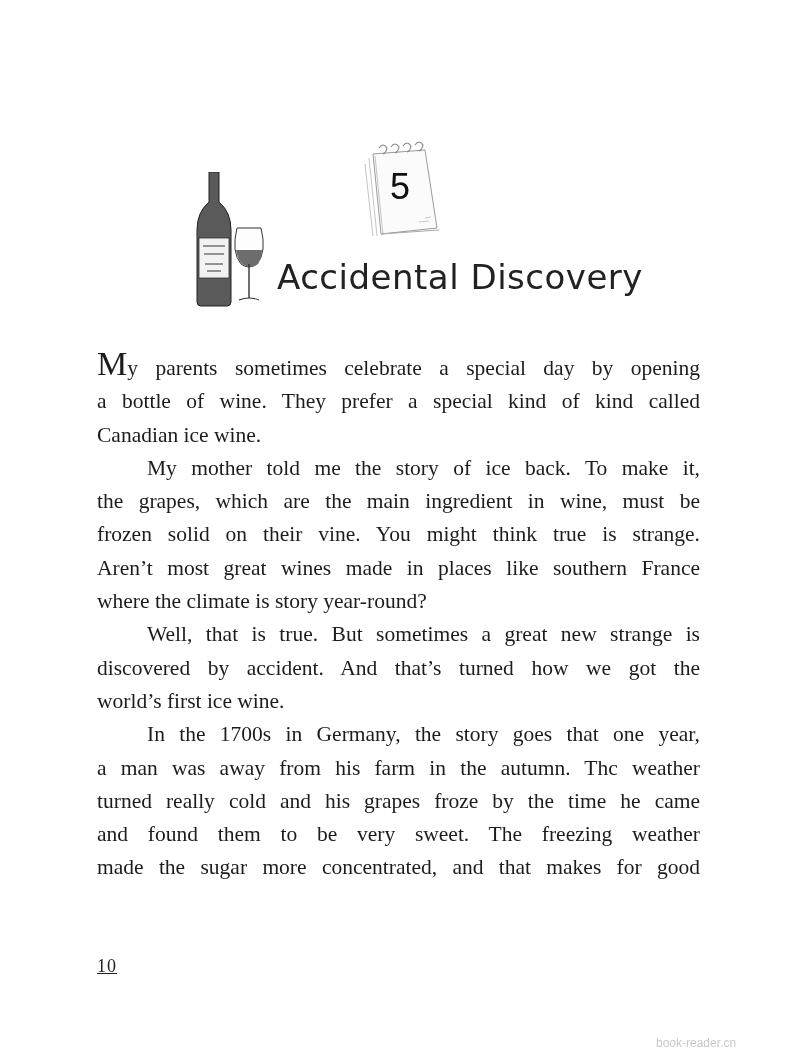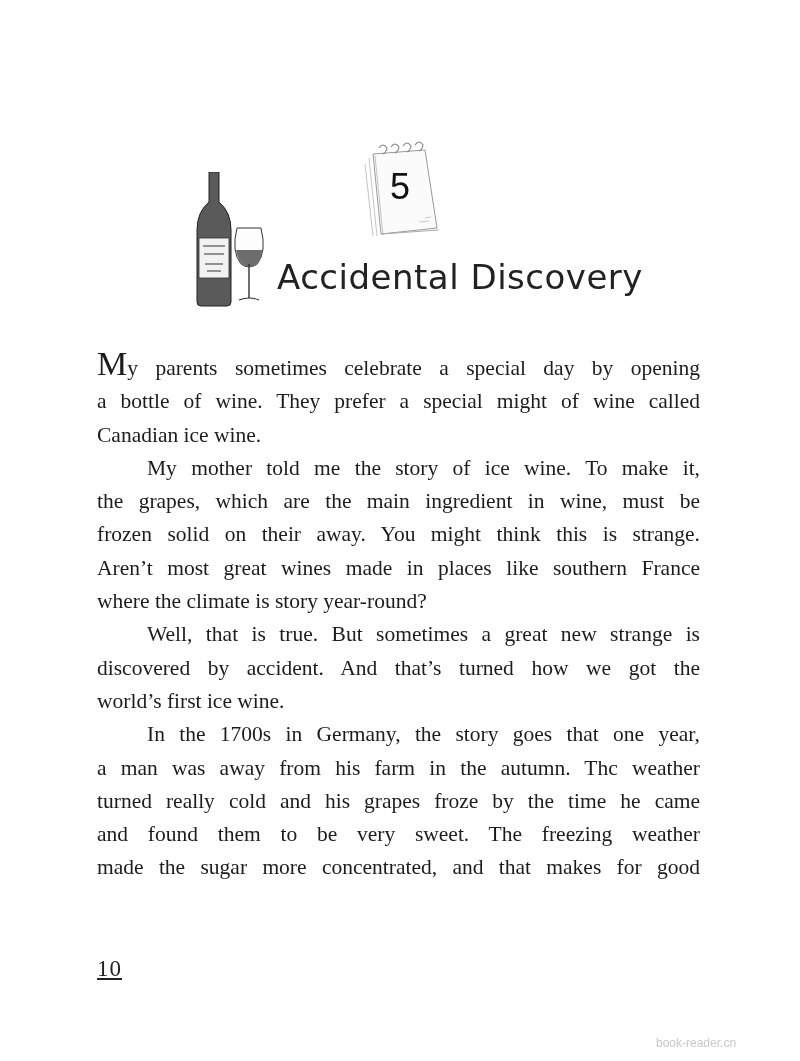--- a/index.html
+++ b/index.html
@@ -9,21 +9,21 @@
   .calendar { position:absolute; left:160px; top:0px; width:90px; height:100px; }
   .calendar svg { position:absolute; left:0; top:0; }
   .cal-num { position:absolute; left:0; top:26px; width:90px; text-align:center; font-family:"Liberation Sans", sans-serif; font-size:36px; color:#111; }
   .wine { position:absolute; left:0; top:32px; width:75px; height:135px; }
   .chapter-title { position:absolute; left:82px; top:117px; font-family:"DejaVu Sans", sans-serif; font-size:34px; color:#222; letter-spacing:0.5px; white-space:nowrap; }
   .body-text { position:absolute; left:97px; top:352px; width:603px; font-family:"Liberation Serif", serif; font-size:21.5px; line-height:33.3px; color:#1c1c1c; }
   .line { display:block; white-space:nowrap; text-align:justify; text-align-last:justify; height:33.3px;font-family:Liberation Serif, serif; }
   .line.last { text-align-last:left; }
   .indent { padding-left:50px; }
   .dropcap { font-size:34px; line-height:20px; }
-  .page-number { position:absolute; left:97px; top:956px; font-family:"Liberation Serif", serif; font-size:23px; color:#222; letter-spacing:1px;text-decoration:underline; }
+  .page-number { position:absolute; left:97px; top:956px; font-family:"Liberation Serif", serif; font-size:18px; color:#222; letter-spacing:1px;text-decoration:underline; }
   .watermark { position:absolute; left:656px; top:1036px; font-family:"Liberation Sans", sans-serif; font-size:12px; color:#c8c8c8; }
 </style>
 </head>
 <body>
 
 <div class="page">
 
   <div class="header">
     <div class="calendar">
       <svg width="90" height="100" viewBox="0 0 90 100">
@@ -52,27 +52,27 @@
         <path d="M44 128 q10 -4 20 0" fill="none" stroke="#333" stroke-width="1.2"></path>
       </svg>
     </div>
 
     <div class="chapter-title">Accidental Discovery</div>
   </div>
 
   <div class="body-text">
     <div>
       <span class="line"><span class="dropcap">M</span><span>y parents sometimes celebrate a special day by opening</span></span>
-      <span class="line">a bottle of wine. They prefer a special might of wine called</span>
+      <span class="line">a bottle of wine. They prefer a special kind of kind called</span>
       <span class="line last">Canadian ice wine.</span>
     </div>
     <div>
-      <span class="line indent">My mother told me the story of ice wine. To make it,</span>
+      <span class="line indent">My mother told me the story of ice back. To make it,</span>
       <span class="line">the grapes, which are the main ingredient in wine, must be</span>
-      <span class="line">frozen solid on their away. You might think this is strange.</span>
+      <span class="line">frozen solid on their vine. You might think true is strange.</span>
       <span class="line">Aren’t most great wines made in places like southern France</span>
       <span class="line last">where the climate is story year-round?</span>
     </div>
     <div>
       <span class="line indent">Well, that is true. But sometimes a great new strange is</span>
       <span class="line">discovered by accident. And that’s turned how we got the</span>
       <span class="line last">world’s first ice wine.</span>
     </div>
     <div>
       <span class="line indent">In the 1700s in Germany, the story goes that one year,</span>

